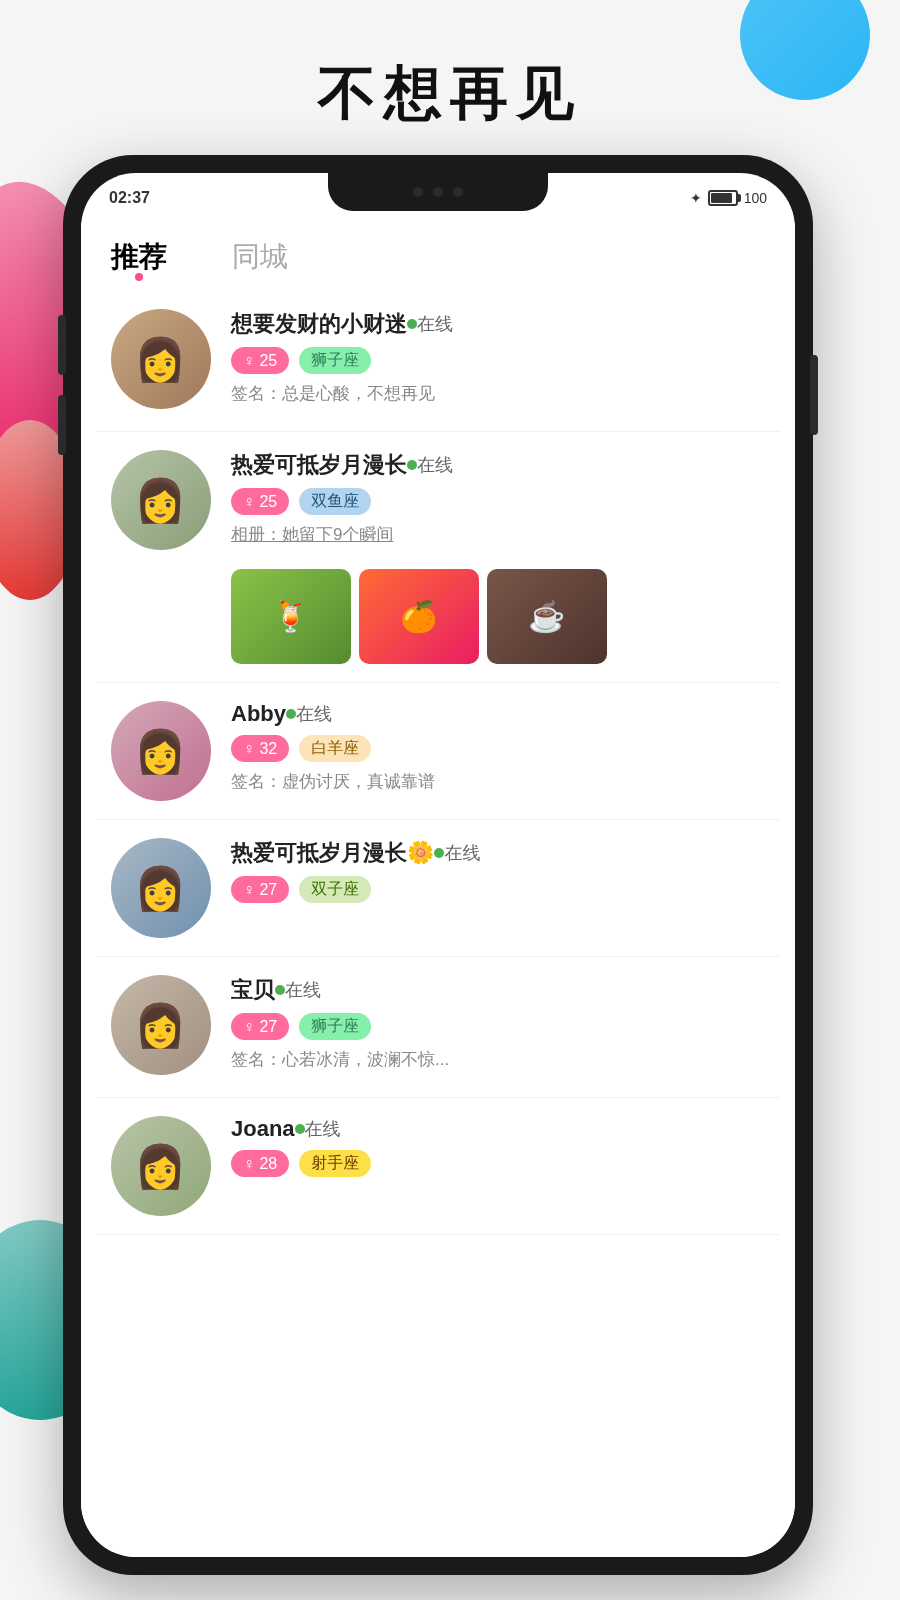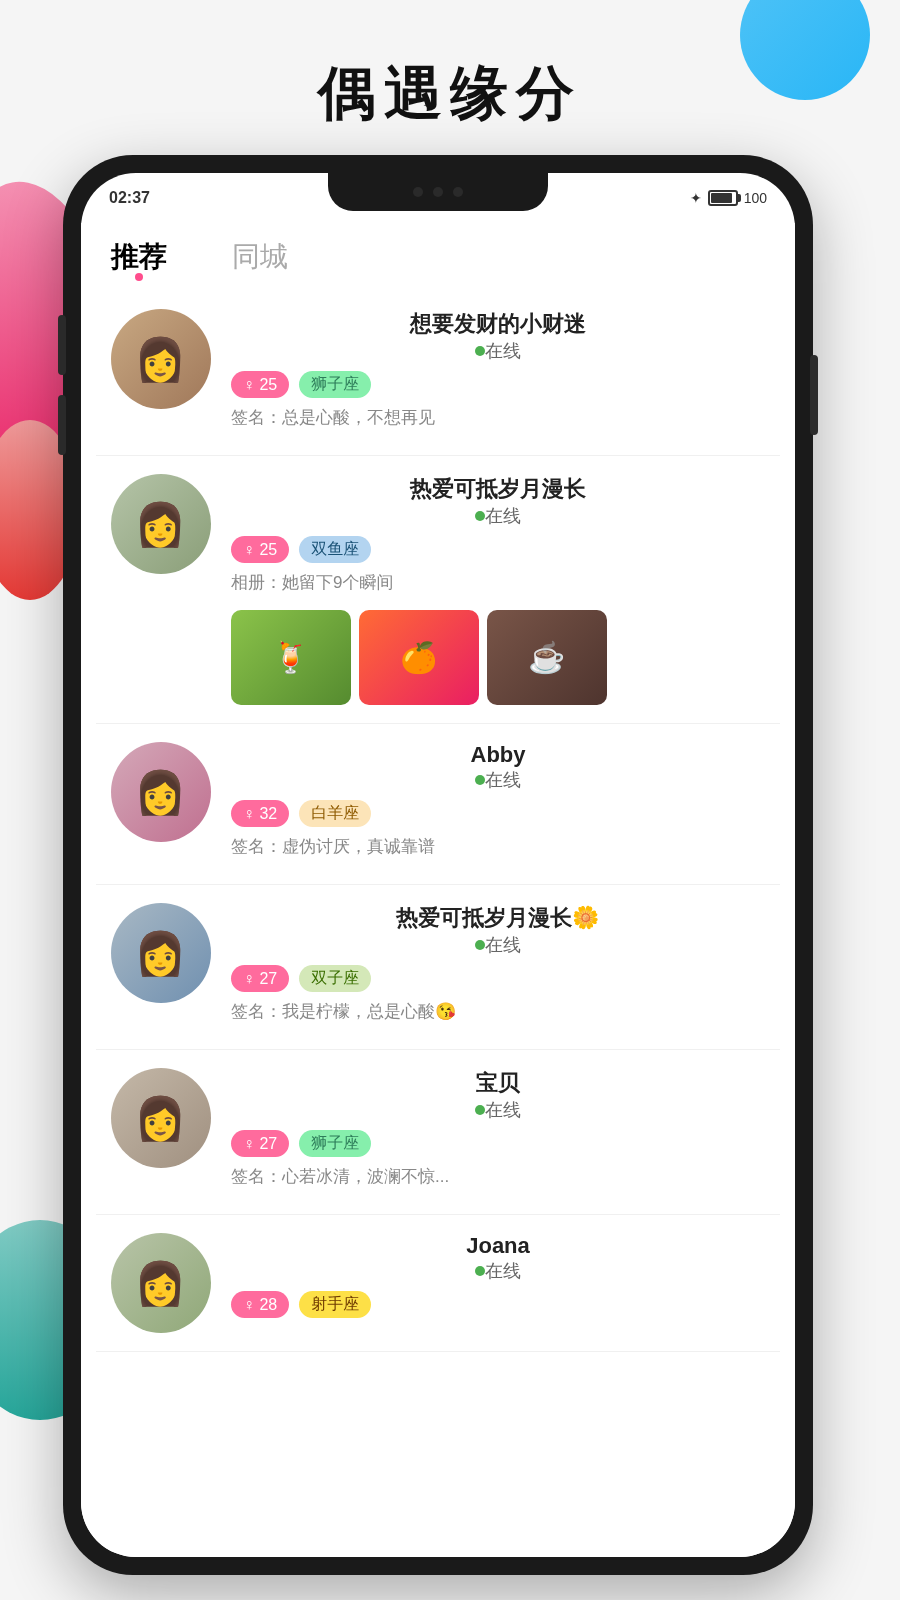--- a/index.html
+++ b/index.html
@@ -260,21 +260,20 @@
 
     
     .user-info {
       flex: 1;
     }
     .user-name-row {
       display: flex;
       align-items: center;
       justify-content: flex-start;
       margin-bottom: 8px;
-      flex-direction: column;
     }
     .user-name {
       font-size: 22px;
       font-weight: 600;
       color: #222;
     }
     .online-status {
       display: flex;
       align-items: center;
       gap: 0;
@@ -348,21 +347,22 @@
       height: 100%;
       display: flex;
       align-items: center;
       justify-content: center;
       font-size: 30px;
     }
 
     .album-label {
       font-size: 17px;
       color: #888;
-      margin-bottom: 16px;
+      margin-bottom: 23px;
+      text-decoration: underline;
     }
 
     
     .side-button {
       position: absolute;
       right: -5px;
       top: 200px;
       width: 8px;
       height: 80px;
       background: #2a2a2a;
@@ -401,21 +401,21 @@
     }
   </style>
 </head>
 <body>
 
 <div class="bg-circle-blue"></div>
 <div class="bg-shape-pink"></div>
 <div class="bg-shape-red"></div>
 <div class="bg-shape-green"></div>
 
-<div class="page-title">偶遇缘分</div>
+<div class="page-title">不想再见</div>
 
 <div class="phone-frame">
 
   <div class="vol-up"></div>
   <div class="vol-down"></div>
   <div class="side-button"></div>
 
   <div class="phone-screen">
 
     <div class="notch">
@@ -524,21 +524,20 @@
               <span class="user-name">热爱可抵岁月漫长🌼</span>
               <div class="online-status">
                 <div class="online-dot"></div>
                 <span>在线</span>
               </div>
             </div>
             <div class="tags-row">
               <span class="tag-gender">♀ 27</span>
               <span class="tag-zodiac gemini">双子座</span>
             </div>
-            <div class="user-signature">签名：我是柠檬，总是心酸😘</div>
           </div>
         </div>
 
         <div class="user-item">
           <div class="avatar avatar-5">
             <div class="avatar-placeholder" style="background:linear-gradient(135deg,#c4b8a8,#a09080); font-size:42px;">👩</div>
           </div>
           <div class="user-info">
             <div class="user-name-row">
               <span class="user-name">宝贝</span>

